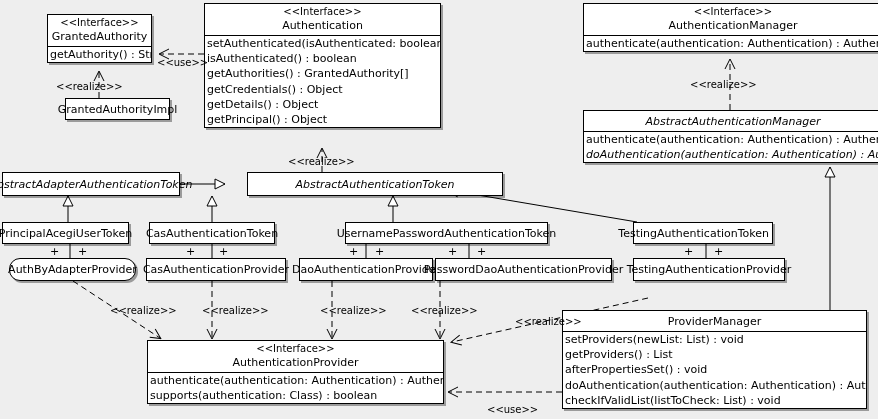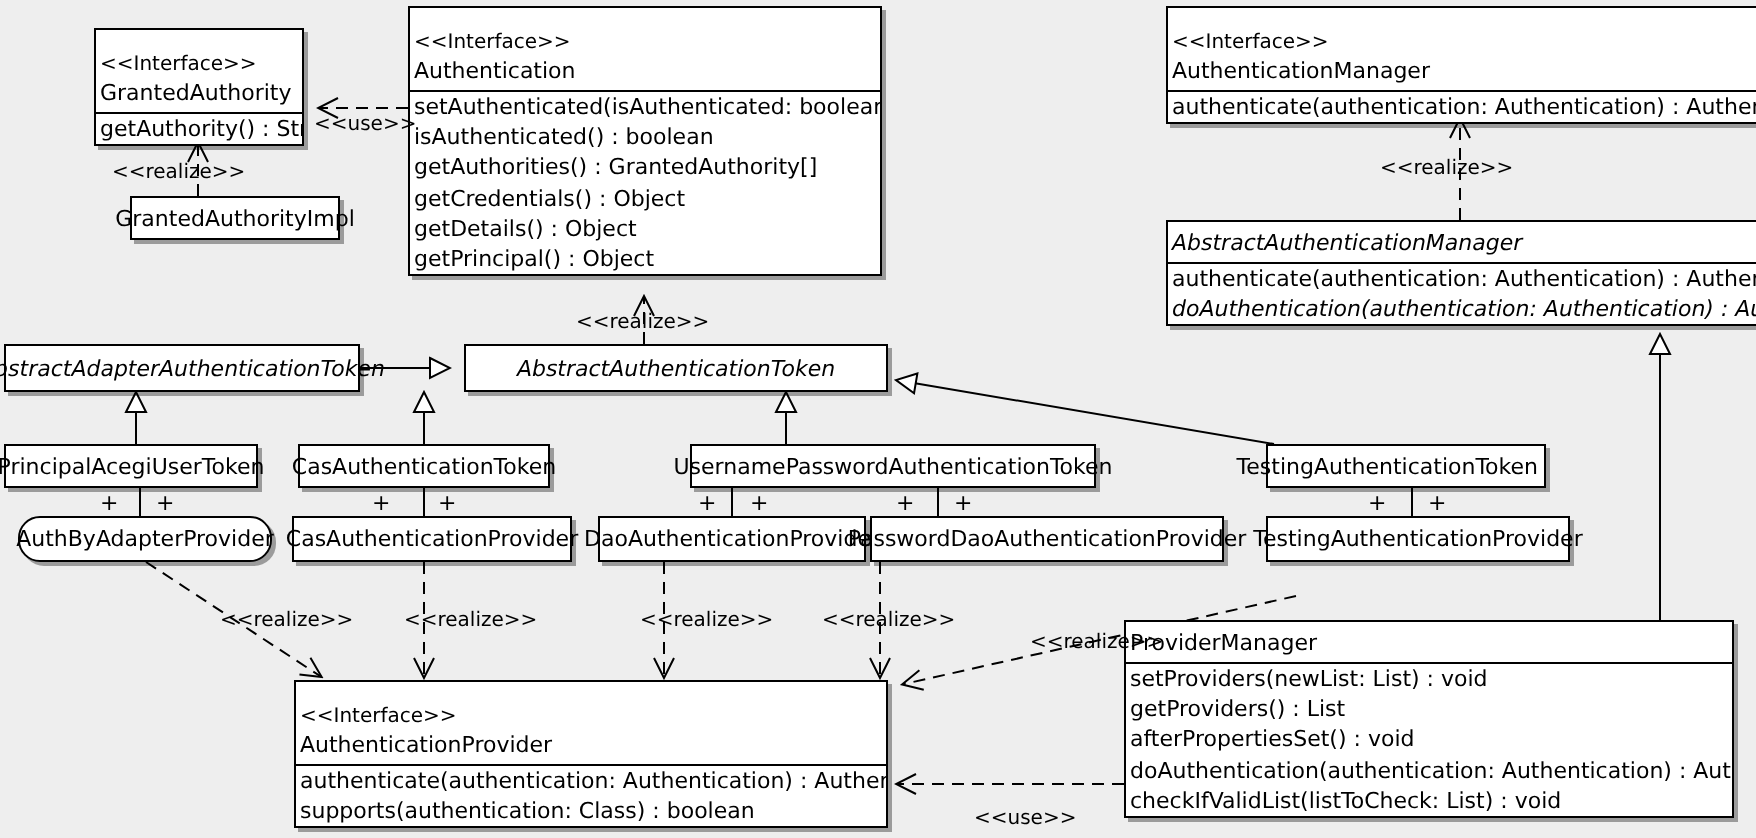--- a/index.html
+++ b/index.html
@@ -24,21 +24,22 @@
   }
   .node {
     position: absolute;
     background: #ffffff;
     border: 1px solid #000000;
     box-shadow: 2px 2px 0 rgba(0,0,0,0.35);
     box-sizing: border-box;
     z-index: 5;
   }
   .hdr {
-    padding: 11px 2px 2px 2px;
+    padding: 1px 2px 2px 2px;
+    text-align: center;
   }
   .stereo {
     font-size: 10px;
     line-height: 13px;
     color: #000;
     white-space: nowrap;
   }
   .cname {
     font-size: 11px;
     line-height: 15px;
@@ -184,21 +185,21 @@
     <div class="ops">
       <div class="op">authenticate(authentication: Authentication) : Authentication</div>
       <div class="op abstract">doAuthentication(authentication: Authentication) : Authentication</div>
     </div>
   </div>
 
   <div class="node simple" style="left:2px; top:172px; width:178px; height:24px;">
     <div class="cname abstract">AbstractAdapterAuthenticationToken</div>
   </div>
 
-  <div class="node simple" style="left:232px; top:172px; width:212px; height:24px;">
+  <div class="node simple" style="left:247px; top:172px; width:256px; height:24px;">
     <div class="cname abstract">AbstractAuthenticationToken</div>
   </div>
 
   <div class="node simple" style="left:2px; top:222px; width:127px; height:22px;">
     <div class="cname">PrincipalAcegiUserToken</div>
   </div>
 
   <div class="node simple" style="left:149px; top:222px; width:126px; height:22px;">
     <div class="cname">CasAuthenticationToken</div>
   </div>

